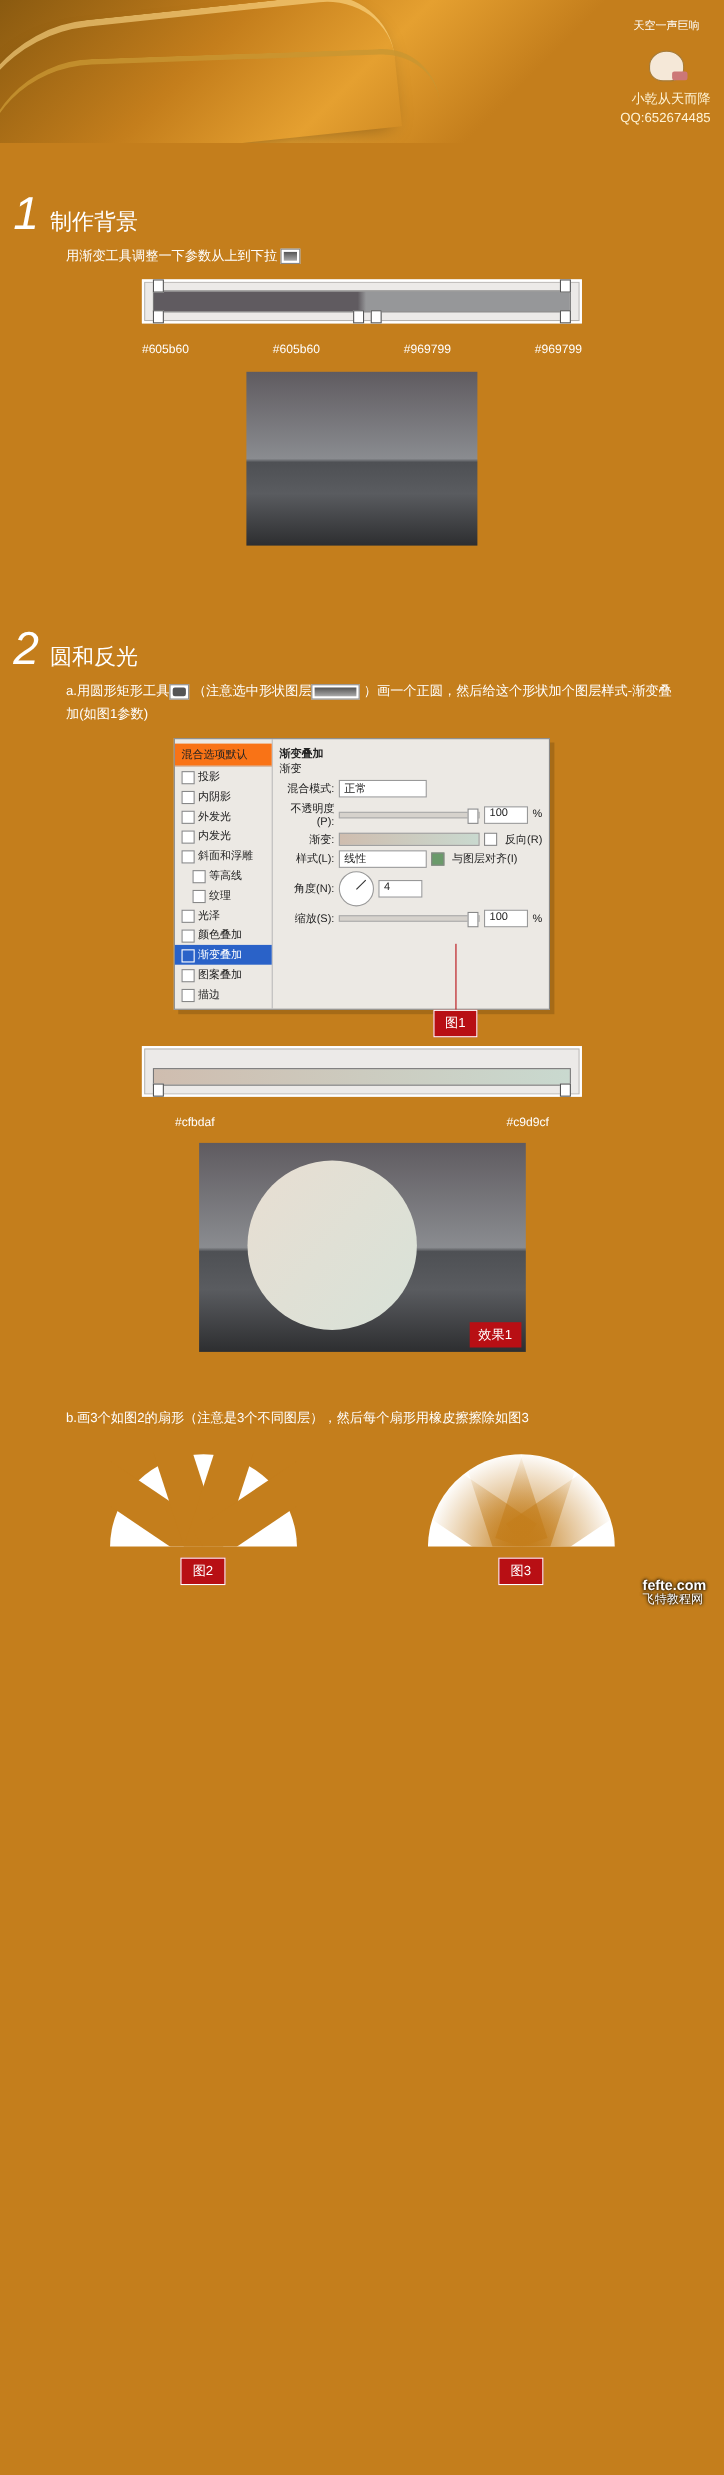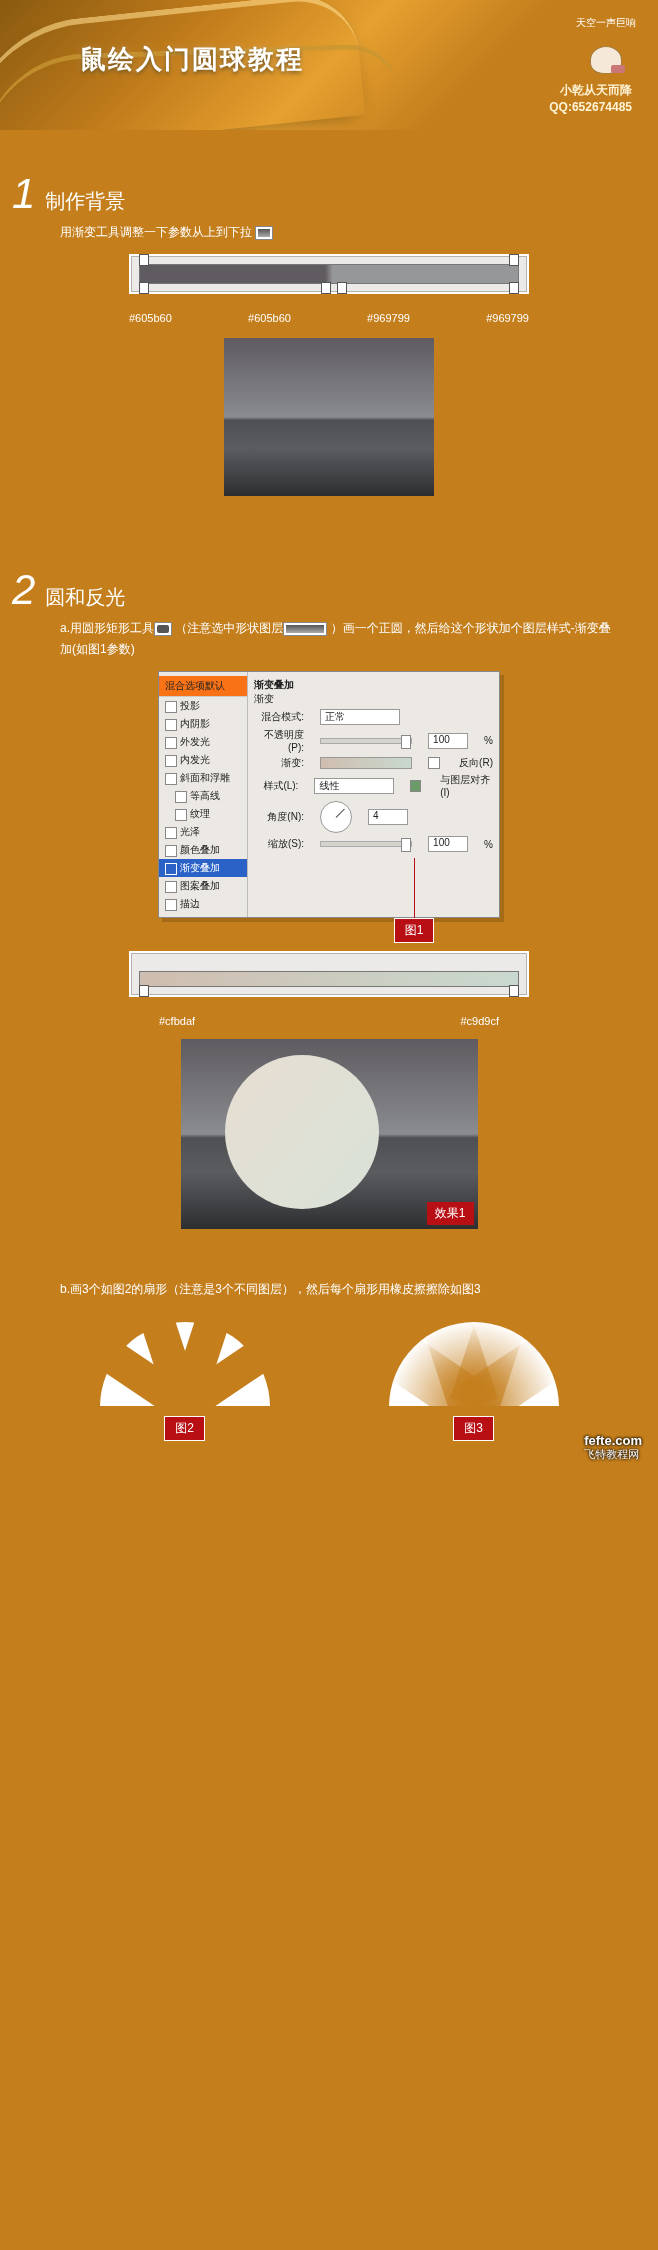--- a/index.html
+++ b/index.html
@@ -59,26 +59,25 @@
   .mascot::after{
     content:"";
     position:absolute;
     left:20px; top:18px;
     width:14px;height:8px;
     background:#c77;
     border-radius:2px;
   }
   .author {
     position: absolute;
-    right: 26px; top: 82px;
+    right: 12px; top: 82px;
     text-align: right;
     font-size: 12px;
     color: #fff4d6;
     line-height: 1.4;
-    font-weight: bold;
   }
 
   .section { padding: 0 40px 30px; }
   .final-img {
     margin: 0 auto;
     width: 390px;
     height: 265px;
     background:
       radial-gradient(circle at 50% 100%, rgba(0,0,0,0.45) 0%, rgba(0,0,0,0.25) 30%, transparent 55%),
       linear-gradient(#54565a 0%, #7d7f83 40%, #7d7f83 58%, #4b4d51 59%, #5a5c60 70%, #2d2e30 100%);
@@ -227,21 +226,21 @@
   }
   .dlg-item.sel {
     background: #2a62c8;
     color: #fff;
   }
   .dlg-right {
     flex: 1;
     padding: 6px;
     position: relative;
   }
-  .dlg-row{ display:flex; align-items:center; gap:16px; margin:3px 0; }
+  .dlg-row{ display:flex; align-items:center; gap:4px; margin:3px 0; }
   .dlg-lbl{ width:50px; text-align:right; }
   .dlg-input{ background:#fff; border:1px solid #999; height:14px; flex:0 0 70px; padding:0 4px; }
   .dlg-grad{ height:10px; flex:1; background:linear-gradient(to right,#cfbdaf,#c9d9cf); border:1px solid #999; }
   .dlg-dial{
     width:30px;height:30px;border:1px solid #999;border-radius:50%;background:#fff;position:relative;
   }
   .dlg-dial::after{content:"";position:absolute;left:50%;top:50%;width:12px;height:1px;background:#333;transform-origin:left;transform:rotate(-45deg);}
   .dlg-slider{height:4px;background:#d6d2cc;border:1px solid #aaa;flex:1;position:relative;}
   .dlg-slider::after{content:"";position:absolute;right:0;top:-4px;width:8px;height:12px;background:#fff;border:1px solid #888;}
 
@@ -312,21 +311,20 @@
   .cb{display:inline-block;width:10px;height:10px;border:1px solid #888;background:#fff;margin-right:3px;vertical-align:middle;}
 </style>
 </head>
 <body>
 <div class="page-wrap">
 
 <div class="header">
   <div class="swirl"></div>
   <div class="swirl2"></div>
   <div class="top-right">天空一声巨响</div>
-  <div class="title-main">鼠绘入门圆球教程</div>
   <div class="mascot"></div>
   <div class="author">
     <div>小乾从天而降</div>
     <div>QQ:652674485</div>
   </div>
 </div>
 
 
 <div class="section">
   <div class="step-head">

